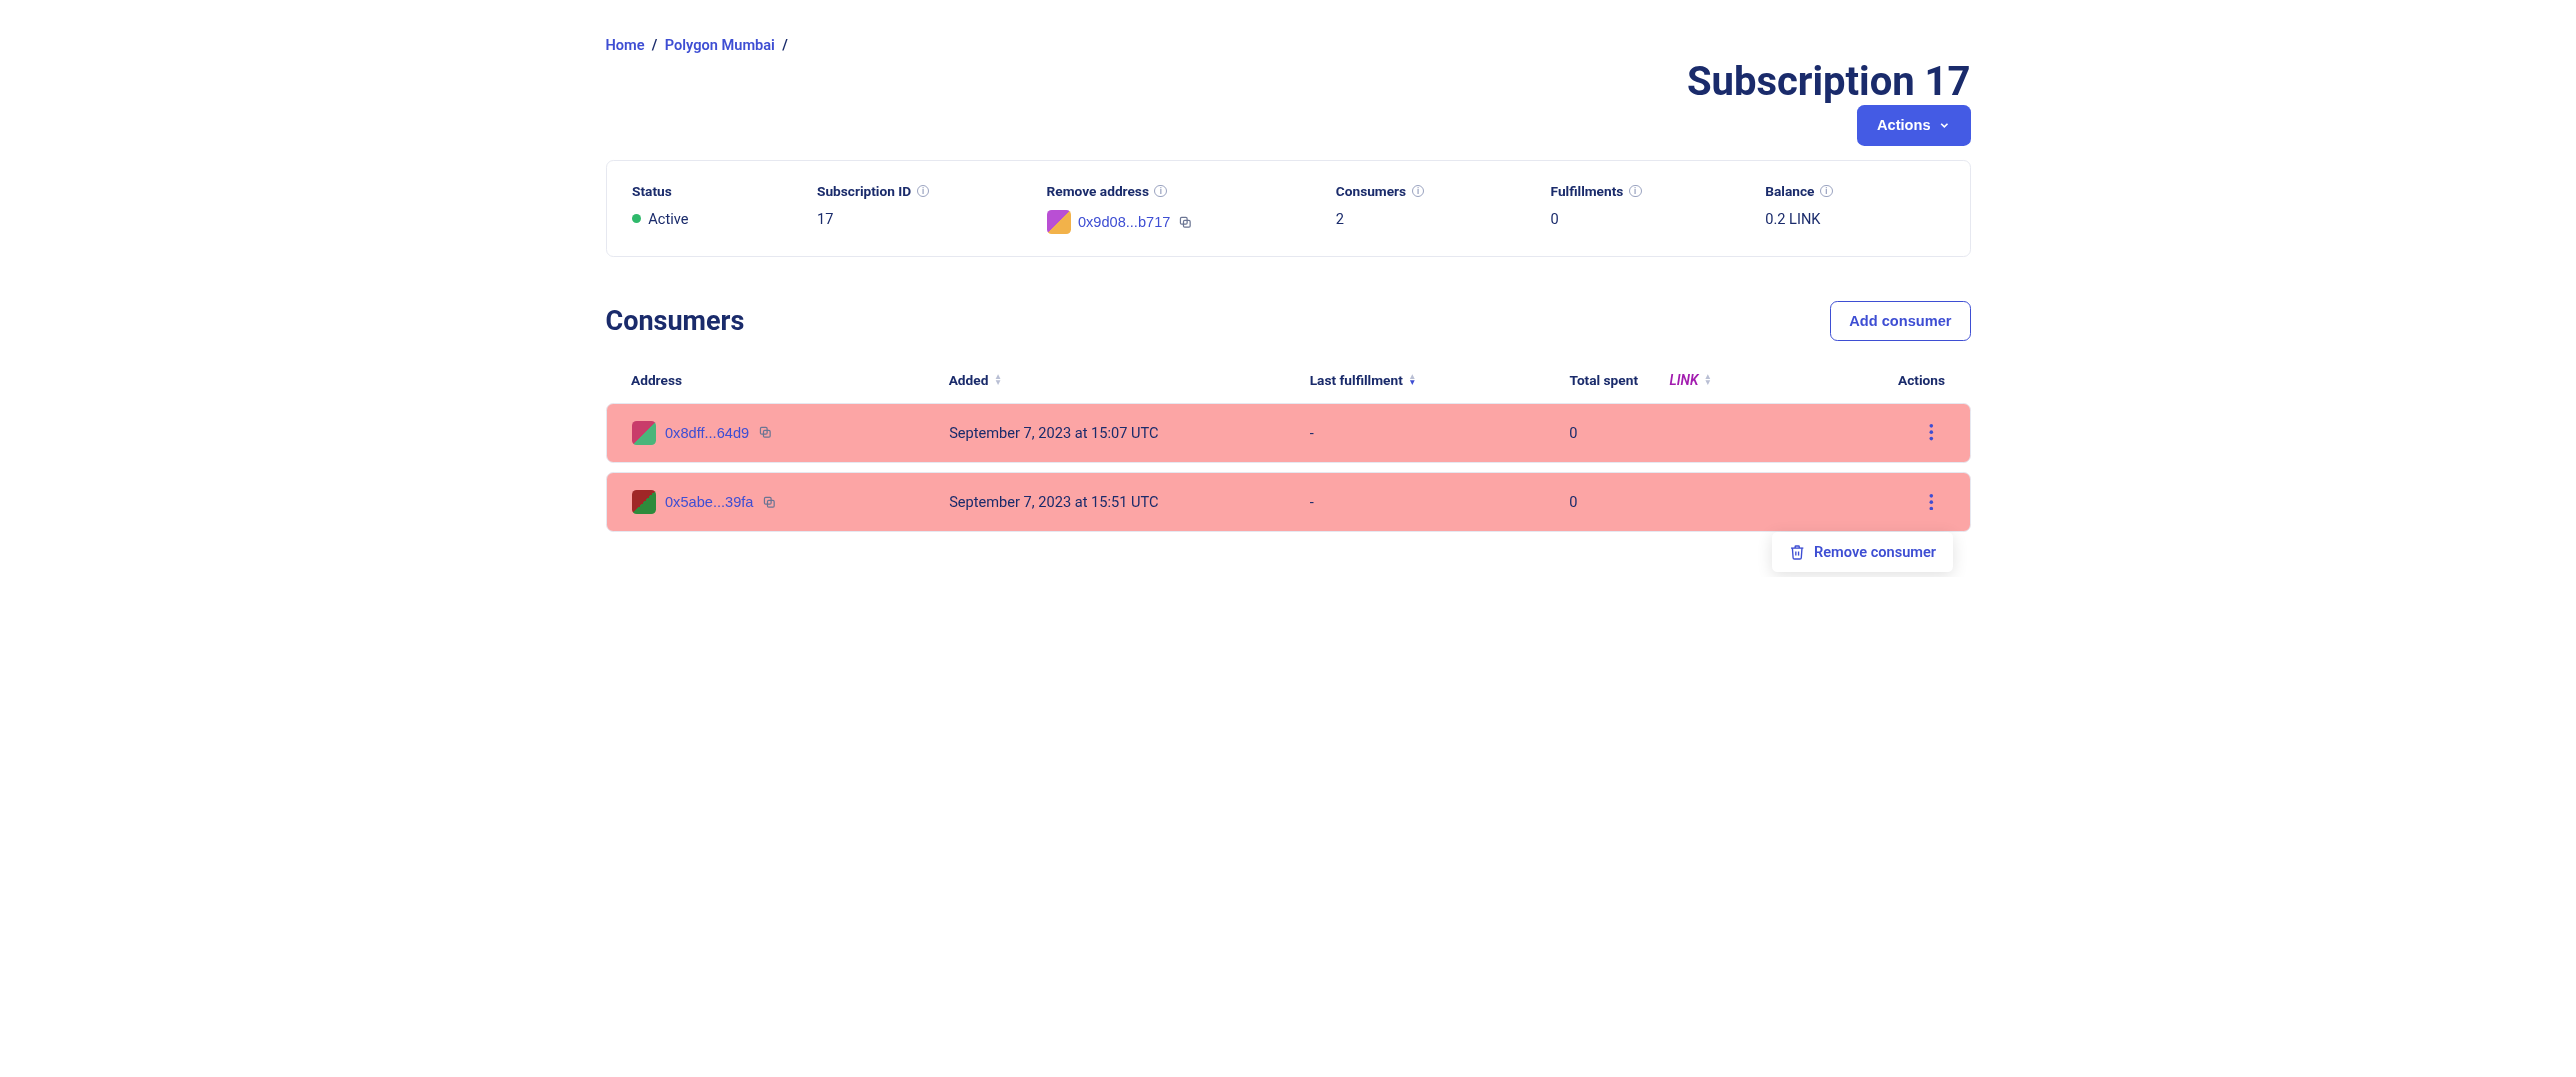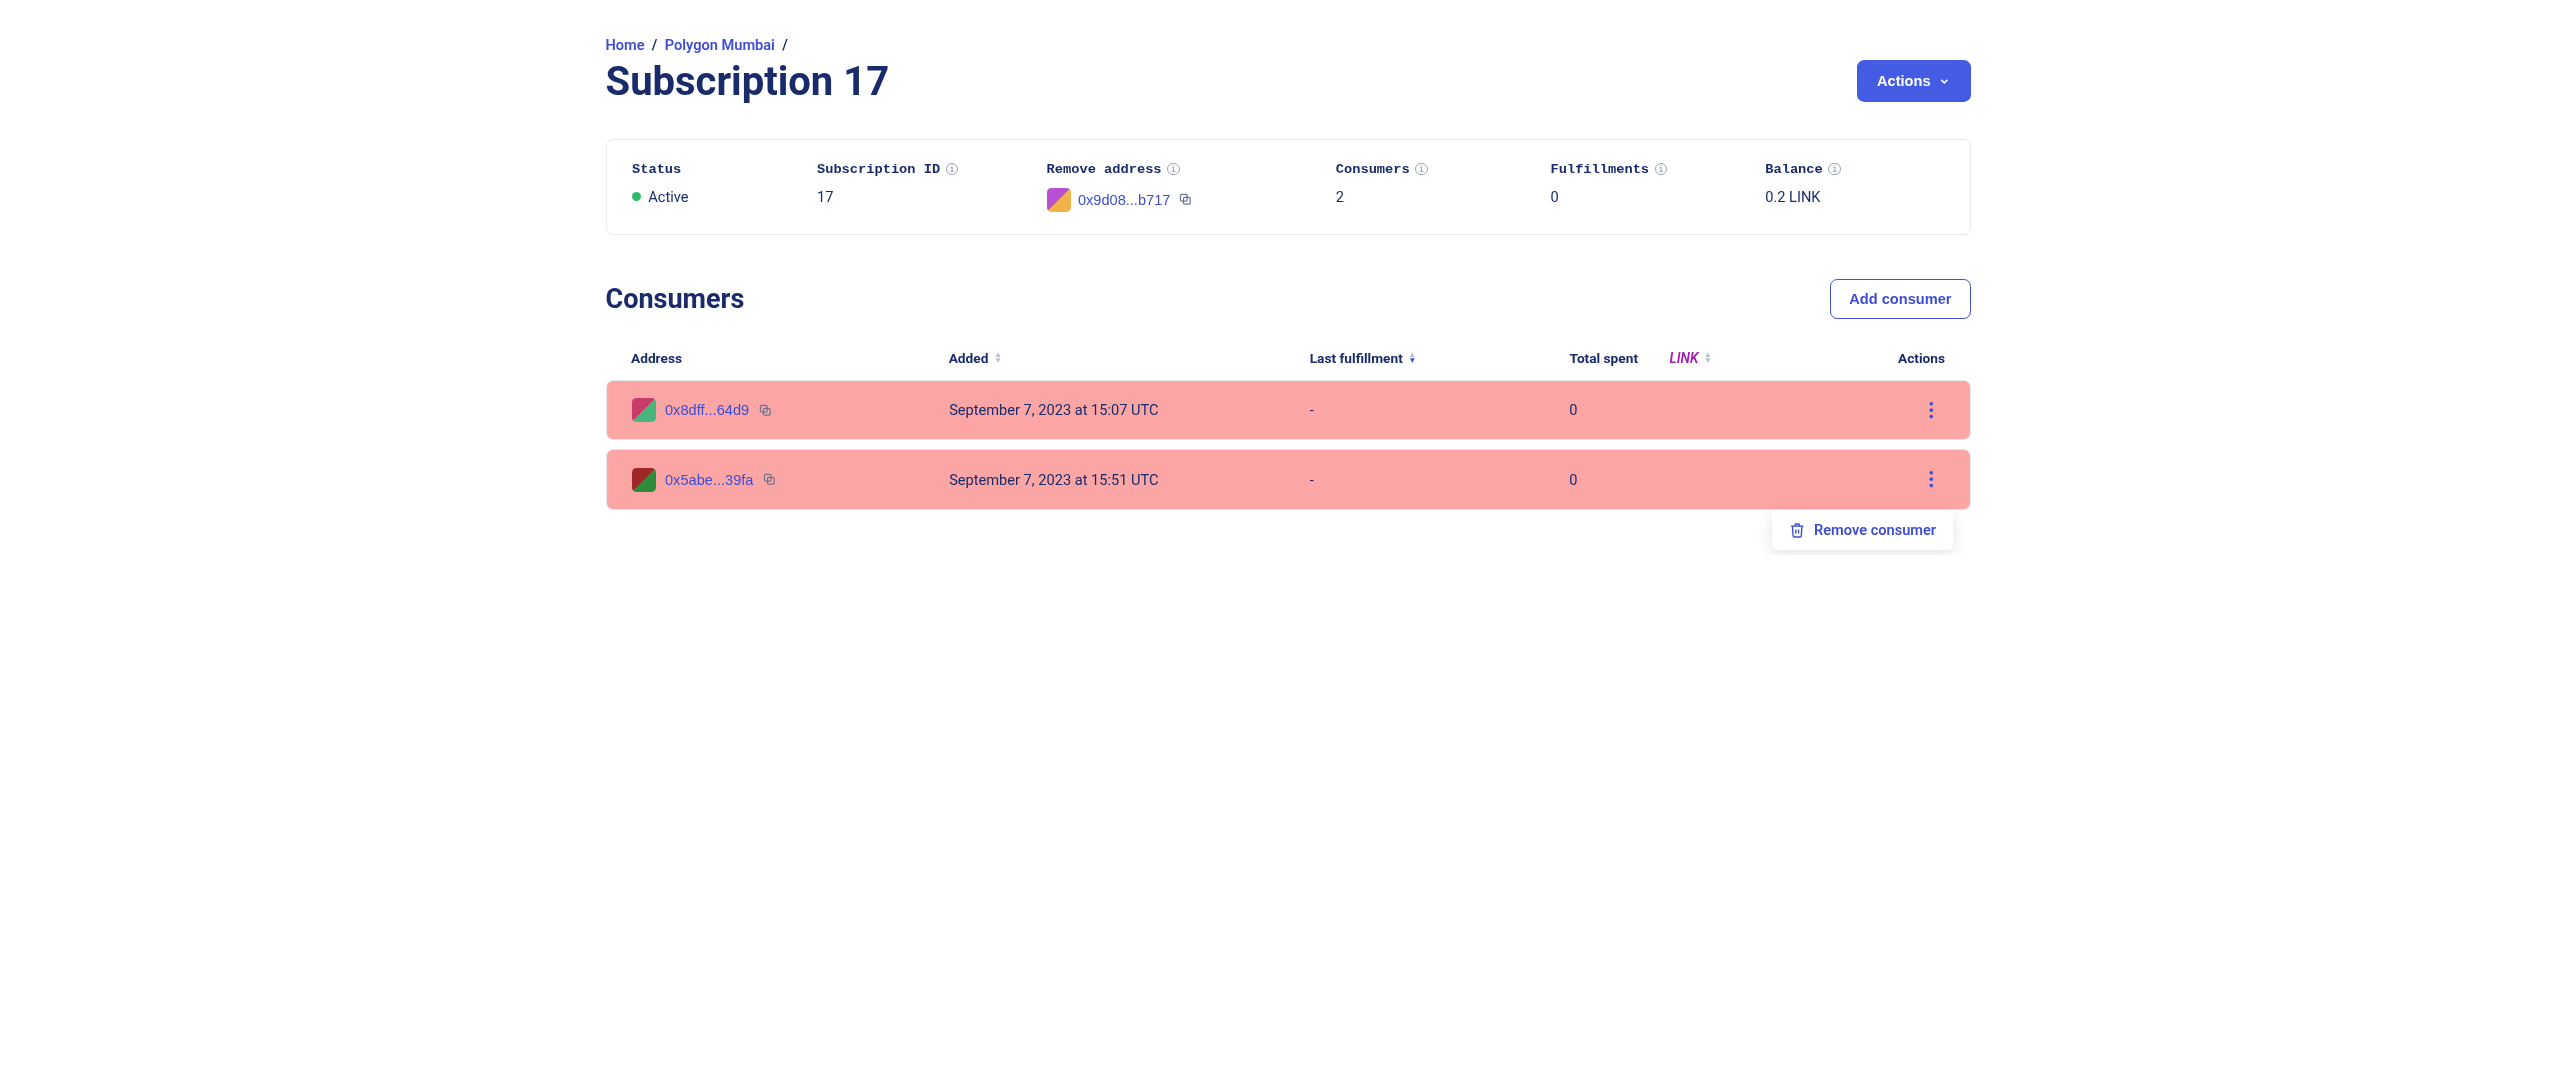--- a/index.html
+++ b/index.html
@@ -16,22 +16,23 @@
     font-weight: 600;
     color: #3e4ed3;
     margin-bottom: 3.6px;
   }
   .breadcrumbs a { color: #3e4ed3; text-decoration: none; text-align: center; }
   .breadcrumbs .sep { color: #1a2b6b; margin: 0 3.6px; }
 
   .header-row {
     display: flex;
     justify-content: space-between;
-    align-items: center;
-    margin-bottom: 34px;
+    align-items: flex-end;
+    margin-bottom: 14px;
+    flex-direction: column;
   }
   .page-title {
     font-size: 40px;
     font-weight: 700;
     color: #1a2b6b;
   }
   .btn-primary {
     background: #445be4;
     color: #fff;
     border: none;
@@ -64,21 +65,20 @@
     gap: 36px;
   }
   .stat { display: flex; flex-direction: column; gap: 11px; }
   .stat-label {
     font-size: 13.7px;
     font-weight: 700;
     color: #1a2b6b;
     display: flex;
     align-items: center;
     gap: 5.5px;
-    font-family: Liberation Mono, monospace;
   }
   .stat-value {
     font-size: 14.6px;
     color: #1a2b6b;
     display: flex;
     align-items: center;
     gap: 7.3px;
   }
   .dot-active {
     width: 9px; height: 9px; border-radius: 50%;

